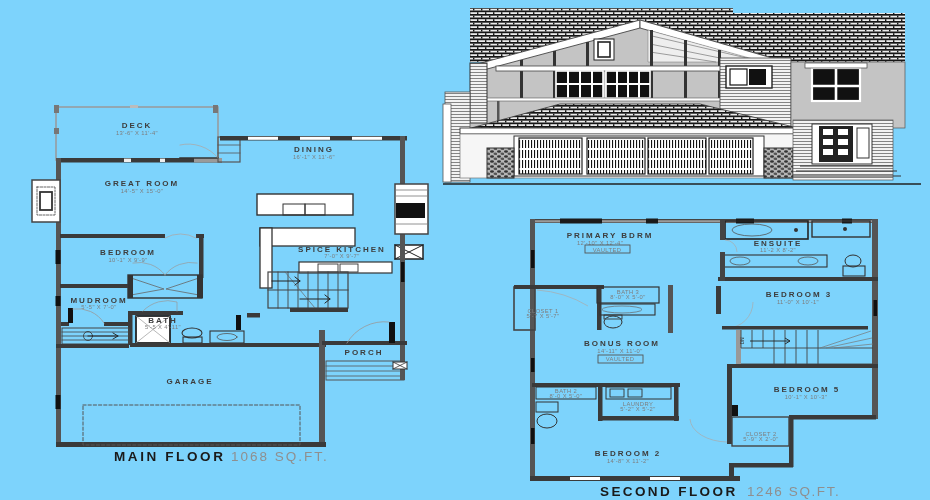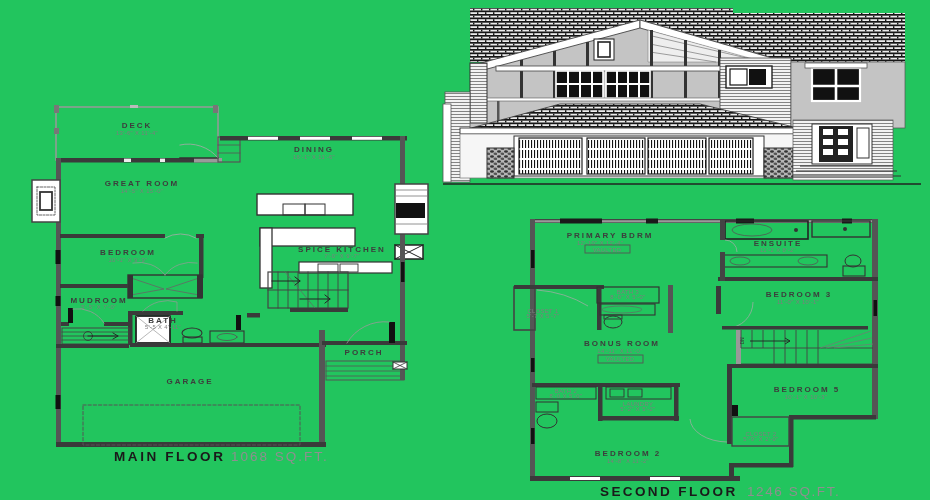--- a/index.html
+++ b/index.html
@@ -1,16 +1,16 @@
 <!DOCTYPE html>
 <html><head>
 <meta charset="utf-8">
 <style>
 html,body{margin:0;padding:0;background:#ffffff;}
-#c{position:relative;width:930px;height:500px;background:#22c55e;overflow:hidden;}
+#c{position:relative;width:930px;height:500px;background:#7dd3fc;overflow:hidden;}
 svg{position:absolute;top:0;left:0;}
 text{font-family:"Liberation Sans",sans-serif;}
 .rm{fill:#3d3d3d;font-size:8px;font-weight:bold;letter-spacing:2px;}
 .dim{fill:#7e7e7e;font-size:5.8px;letter-spacing:0.4px;}
 </style>
 </head>
 <body>
 <div id="c">
 <svg width="930" height="500" viewBox="0 0 930 500">
 <defs>

